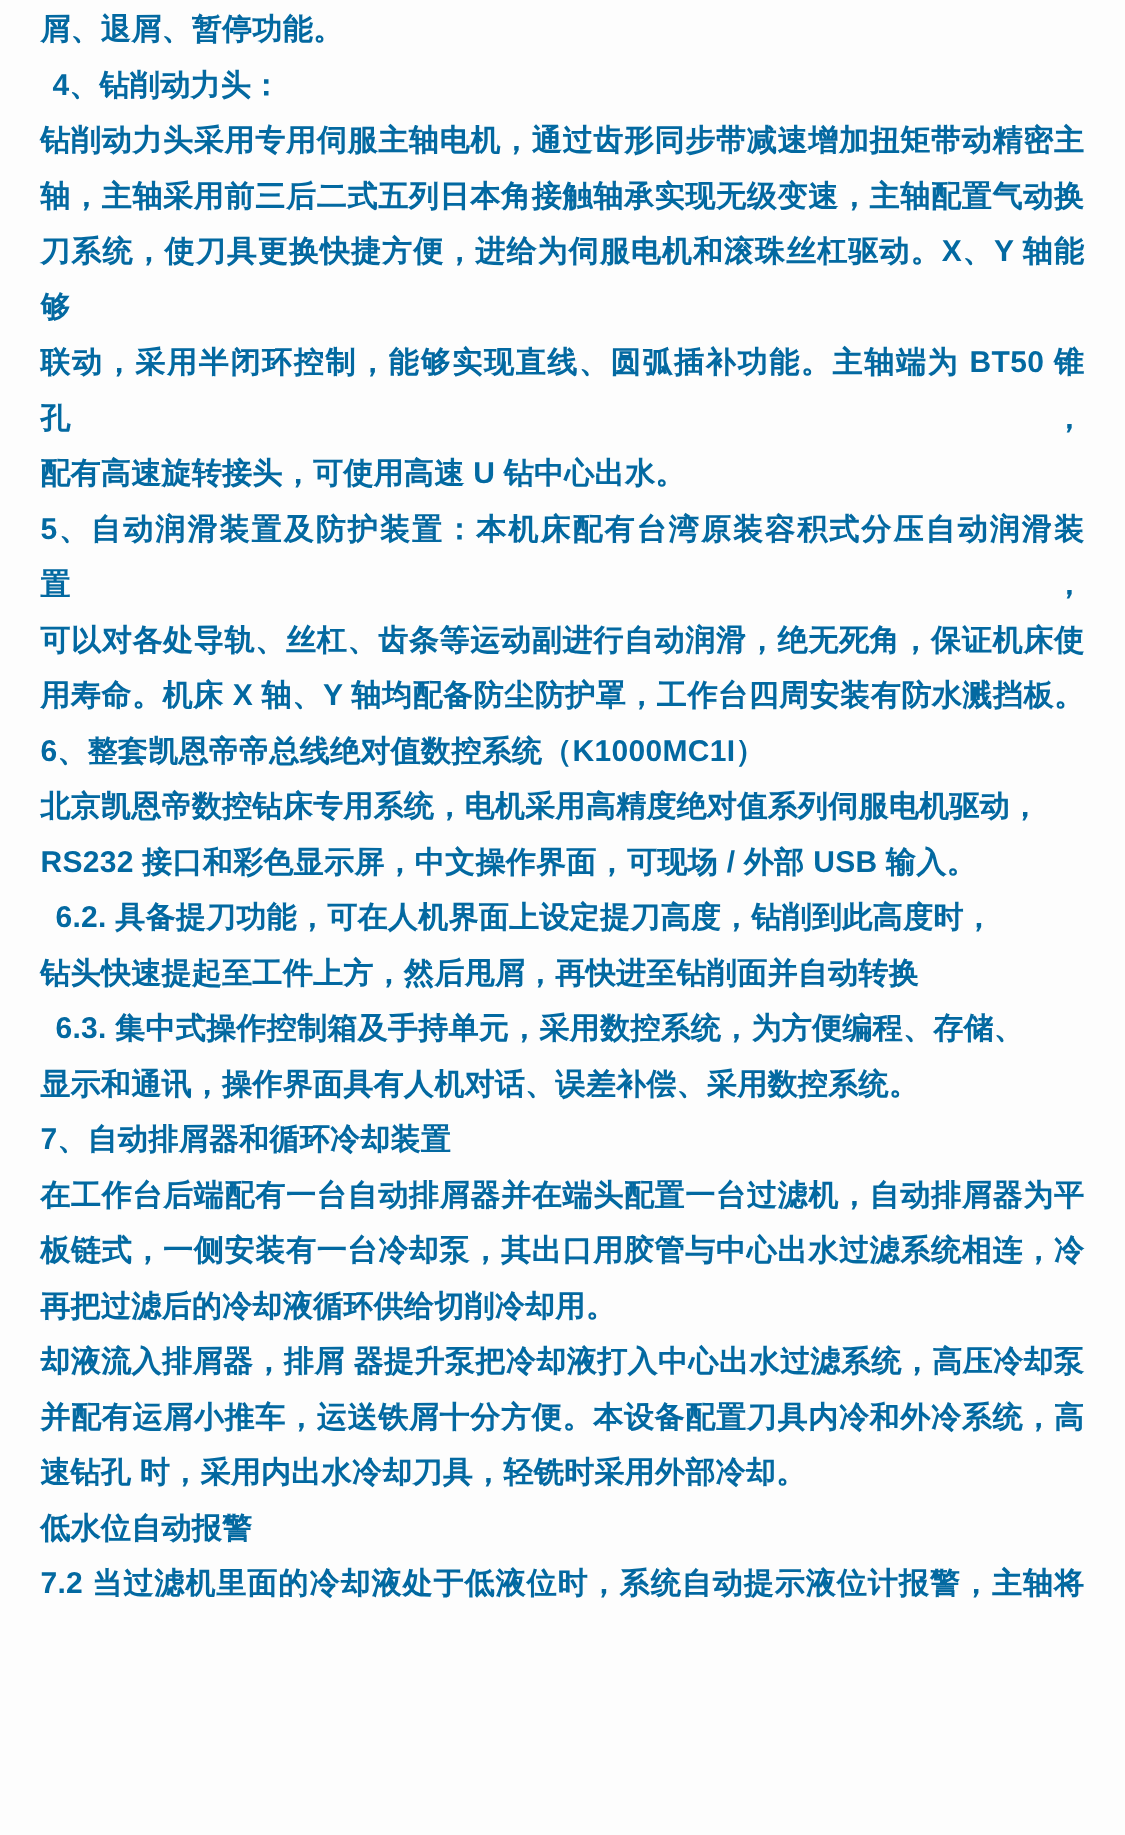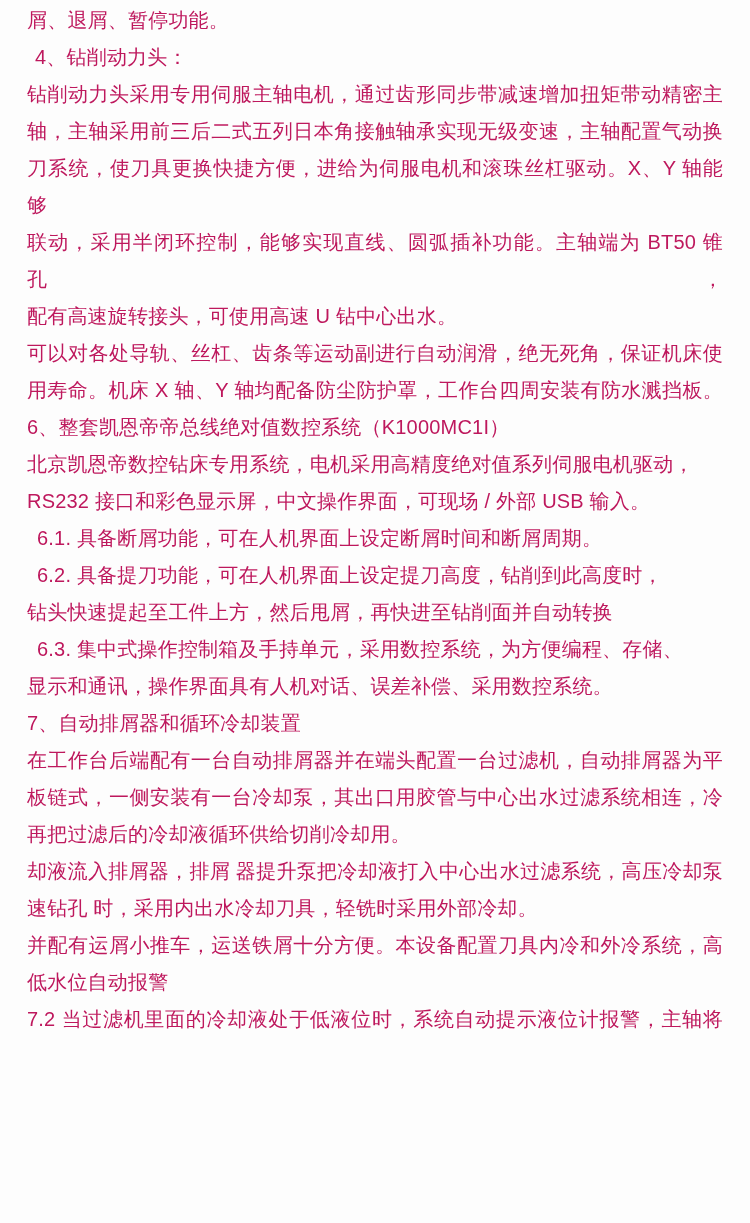--- a/index.html
+++ b/index.html
@@ -16,22 +16,22 @@
   }
   .page {
     position: absolute;
     top: 2px;
     left: 27px;
     width: 696px;
   }
   .line {
     font-size: 20px;
     line-height: 37px;
-    color: #be185d;
-    font-weight: 400;
+    color: #0369a1;
+    font-weight: 700;
     white-space: pre-wrap;
     letter-spacing: 0.2px;
     text-align: left;
   }
   .line.just {
     text-align: justify;
     text-align-last: justify;
   }
 </style>
 </head>
@@ -39,33 +39,33 @@
 
 <div class="page">
   <div>
       <div class="line">屑、退屑、暂停功能。</div>
       <div class="line" style="padding-left: 8px;">4、钻削动力头：</div>
       <div class="line just">钻削动力头采用专用伺服主轴电机，通过齿形同步带减速增加扭矩带动精密主</div>
       <div class="line just">轴，主轴采用前三后二式五列日本角接触轴承实现无级变速，主轴配置气动换</div>
       <div class="line just">刀系统，使刀具更换快捷方便，进给为伺服电机和滚珠丝杠驱动。X、Y 轴能够</div>
       <div class="line just">联动，采用半闭环控制，能够实现直线、圆弧插补功能。主轴端为 BT50 锥孔，</div>
       <div class="line">配有高速旋转接头，可使用高速 U 钻中心出水。</div>
+      <div class="line just">5、自动润滑装置及防护装置：本机床配有台湾原装容积式分压自动润滑装置，</div>
       <div class="line just">可以对各处导轨、丝杠、齿条等运动副进行自动润滑，绝无死角，保证机床使</div>
       <div class="line just">用寿命。机床 X 轴、Y 轴均配备防尘防护罩，工作台四周安装有防水溅挡板。</div>
       <div class="line">6、整套凯恩帝帝总线绝对值数控系统（K1000MC1I）</div>
       <div class="line">北京凯恩帝数控钻床专用系统，电机采用高精度绝对值系列伺服电机驱动，</div>
       <div class="line">RS232 接口和彩色显示屏，中文操作界面，可现场 / 外部 USB 输入。</div>
-      <div class="line" style="padding-left: 10px;">6.1. 具备断屑功能，可在人机界面上设定断屑时间和断屑周期。</div>
       <div class="line" style="padding-left: 10px;">6.2. 具备提刀功能，可在人机界面上设定提刀高度，钻削到此高度时，</div>
       <div class="line">钻头快速提起至工件上方，然后甩屑，再快进至钻削面并自动转换</div>
       <div class="line" style="padding-left: 10px;">6.3. 集中式操作控制箱及手持单元，采用数控系统，为方便编程、存储、</div>
       <div class="line">显示和通讯，操作界面具有人机对话、误差补偿、采用数控系统。</div>
       <div class="line">7、自动排屑器和循环冷却装置</div>
       <div class="line just">在工作台后端配有一台自动排屑器并在端头配置一台过滤机，自动排屑器为平</div>
       <div class="line just">板链式，一侧安装有一台冷却泵，其出口用胶管与中心出水过滤系统相连，冷</div>
       <div class="line">再把过滤后的冷却液循环供给切削冷却用。</div>
       <div class="line just">却液流入排屑器，排屑 器提升泵把冷却液打入中心出水过滤系统，高压冷却泵</div>
+      <div class="line just">并配有运屑小推车，运送铁屑十分方便。本设备配置刀具内冷和外冷系统，高</div>
       <div class="line">速钻孔 时，采用内出水冷却刀具，轻铣时采用外部冷却。</div>
-      <div class="line just">并配有运屑小推车，运送铁屑十分方便。本设备配置刀具内冷和外冷系统，高</div>
       <div class="line">低水位自动报警</div>
       <div class="line just">7.2 当过滤机里面的冷却液处于低液位时，系统自动提示液位计报警，主轴将</div>
     </div>
 </div>
 
 </body></html>

